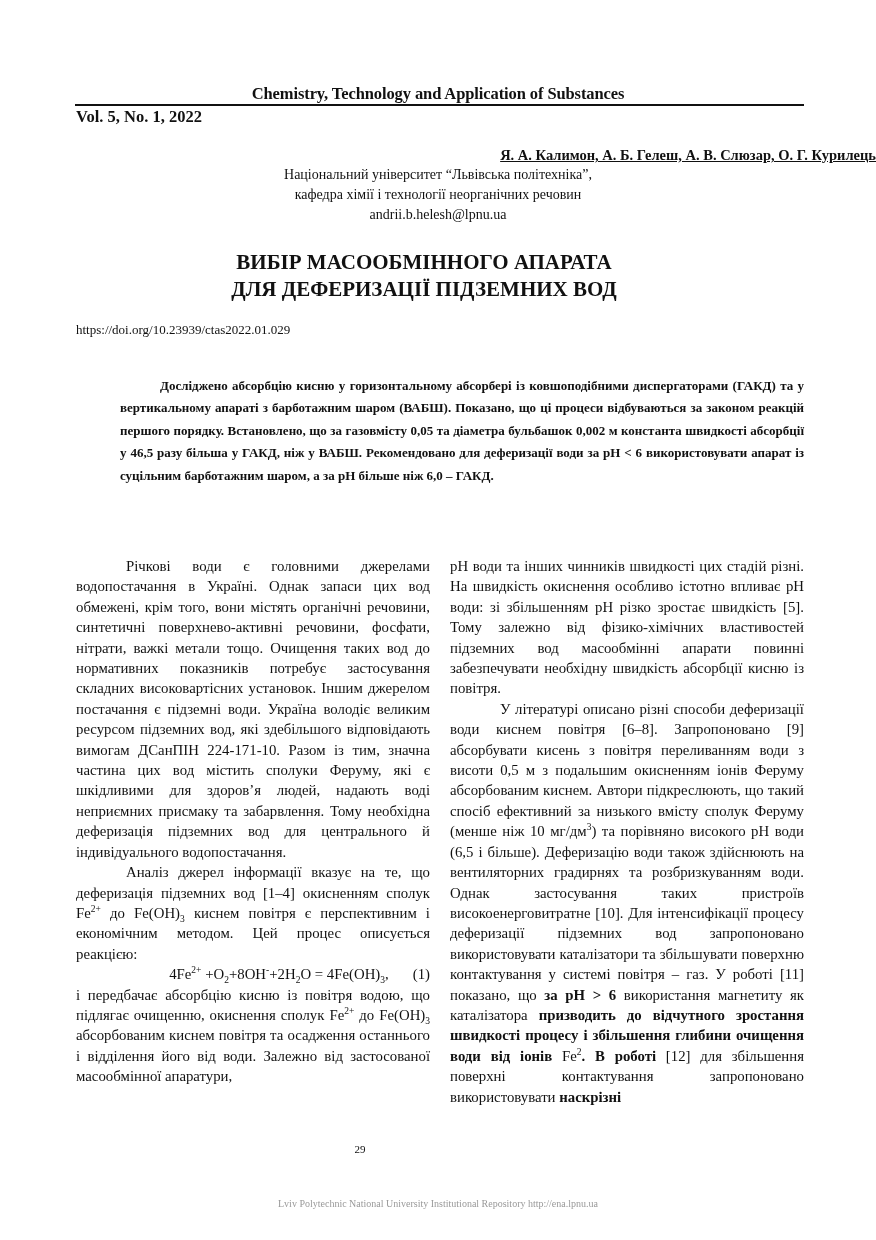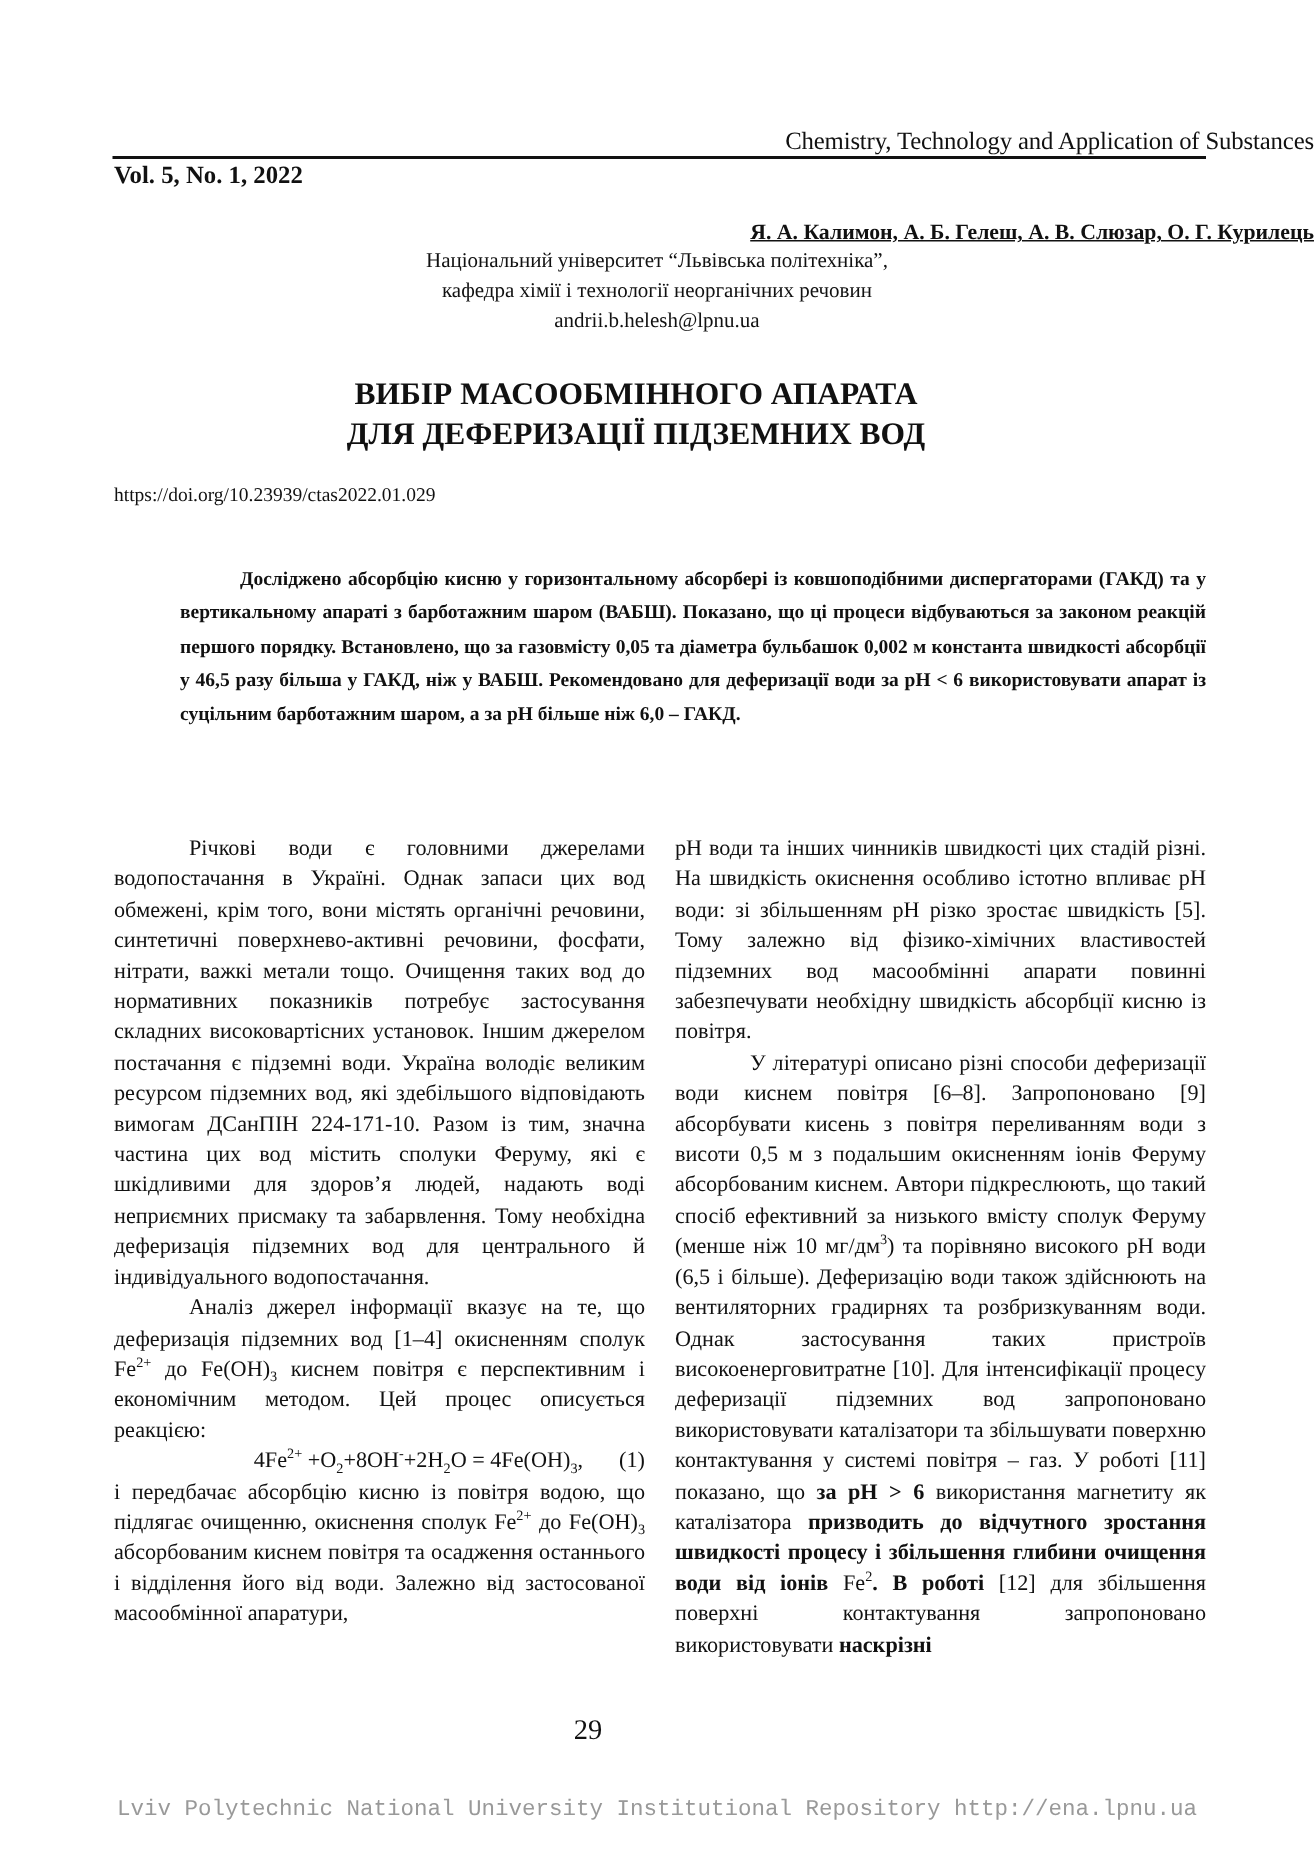--- a/index.html
+++ b/index.html
@@ -1,17 +1,17 @@
 <!DOCTYPE html>
 <html><head>
 <meta charset="utf-8">
 <style>
   html, body { margin: 0; padding: 0; background: #ffffff; }
   body { width: 876px; height: 1240px; position: relative; overflow: hidden; color: #111; font-family: "Liberation Serif", serif; }
-  .journal-title { position: absolute; top: 84px; left: 0; width: 876px; text-align: right; font-weight: normal; font-size: 16.5px; letter-spacing: -0.1px; }
+  .journal-title { position: absolute; top: 84px; left: 0; width: 876px; text-align: center; font-weight: bold; font-size: 16.5px; letter-spacing: -0.1px; }
   .header-rule { position: absolute; top: 104px; left: 75px; width: 729px; height: 0; border-top: 2px solid #111; }
   .volume { position: absolute; top: 107px; left: 76px; font-weight: bold; font-size: 16.5px; }
   .authors { position: absolute; top: 147px; left: 0; width: 876px; text-align: right; font-weight: bold; font-size: 14.5px; text-decoration: underline; }
   .affil { position: absolute; left: 0; width: 876px; text-align: center; font-size: 14px; }
   .affil.l1 { top: 167px; }
   .affil.l2 { top: 187px; }
   .affil.l3 { top: 207px; }
   .title { position: absolute; left: 0; width: 848px; text-align: center; font-weight: bold; font-size: 21px; }
   .title.l1 { top: 250px; }
   .title.l2 { top: 277px; }
@@ -21,22 +21,22 @@
   .col { position: absolute; top: 556px; font-size: 14.8px; line-height: 20.4px; text-align: justify; }
   .col.left { left: 76px; width: 354px; }
   .col.right { left: 450px; width: 354px; }
   .col p { margin: 0; text-indent: 50px; }
   .col p.noindent { text-indent: 0; }
   .section-heading { font-weight: bold; text-align: center; text-indent: 0 !important; margin: 0; }
   .equation { text-align: right; text-indent: 0 !important; margin: 0; white-space: pre; }
   .equation .formula { margin-right: 24px; }
   b.emph { font-weight: bold; }
   sup, sub { font-size: 9.5px; line-height: 0; }
-  .page-number { position: absolute; top: 1143px; left: 0; width: 720px; text-align: center; font-size: 19px; padding-left: 32px; }
-  .repo-footer { position: absolute; top: 1198px; left: 0; width: 876px; text-align: center; font-family: Liberation Mono, monospace; font-size: 15px; color: #999; }
+  .page-number { position: absolute; top: 1143px; left: 0; width: 720px; text-align: center; font-size: 11px; }
+  .repo-footer { position: absolute; top: 1198px; left: 0; width: 876px; text-align: center; font-family: Liberation Serif, serif; font-size: 10px; color: #999; }
 </style>
 </head>
 <body>
 
 <div class="journal-title">Chemistry, Technology and Application of Substances</div>
 <div class="header-rule"></div>
 <div class="volume">Vol. 5, No. 1, 2022</div>
 
 <div class="authors">Я. А. Калимон, А. Б. Гелеш, А. В. Слюзар, О. Г. Курилець</div>
 <div class="affil l1">Національний університет “Львівська політехніка”,</div>

